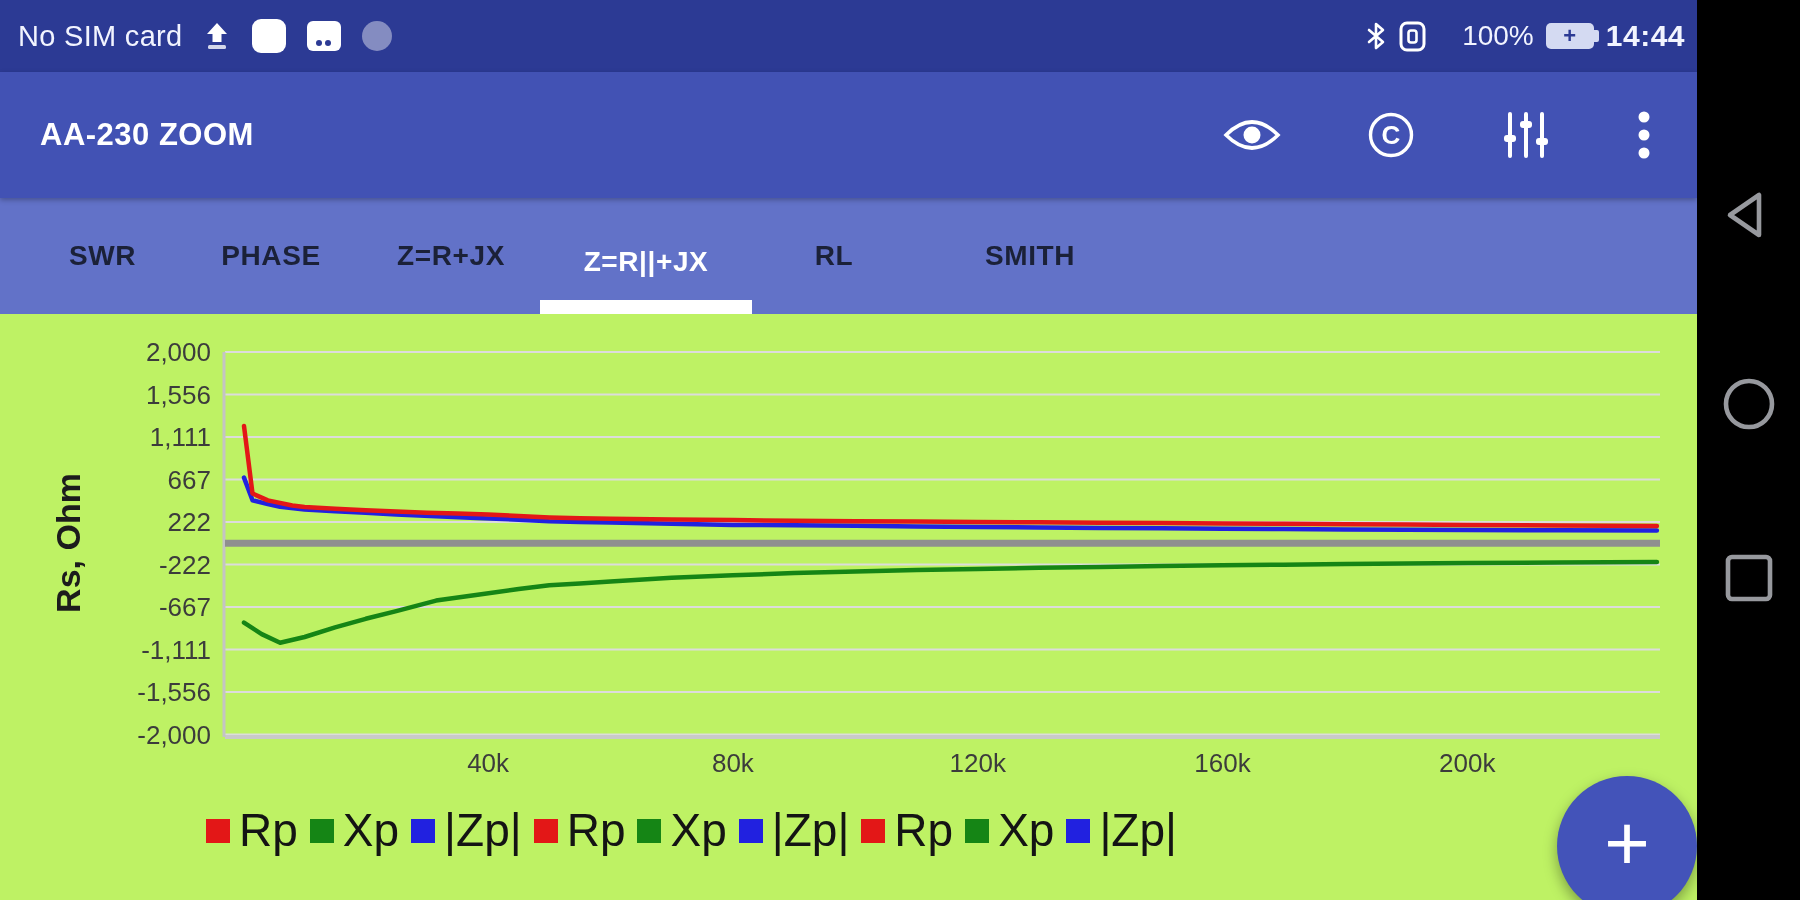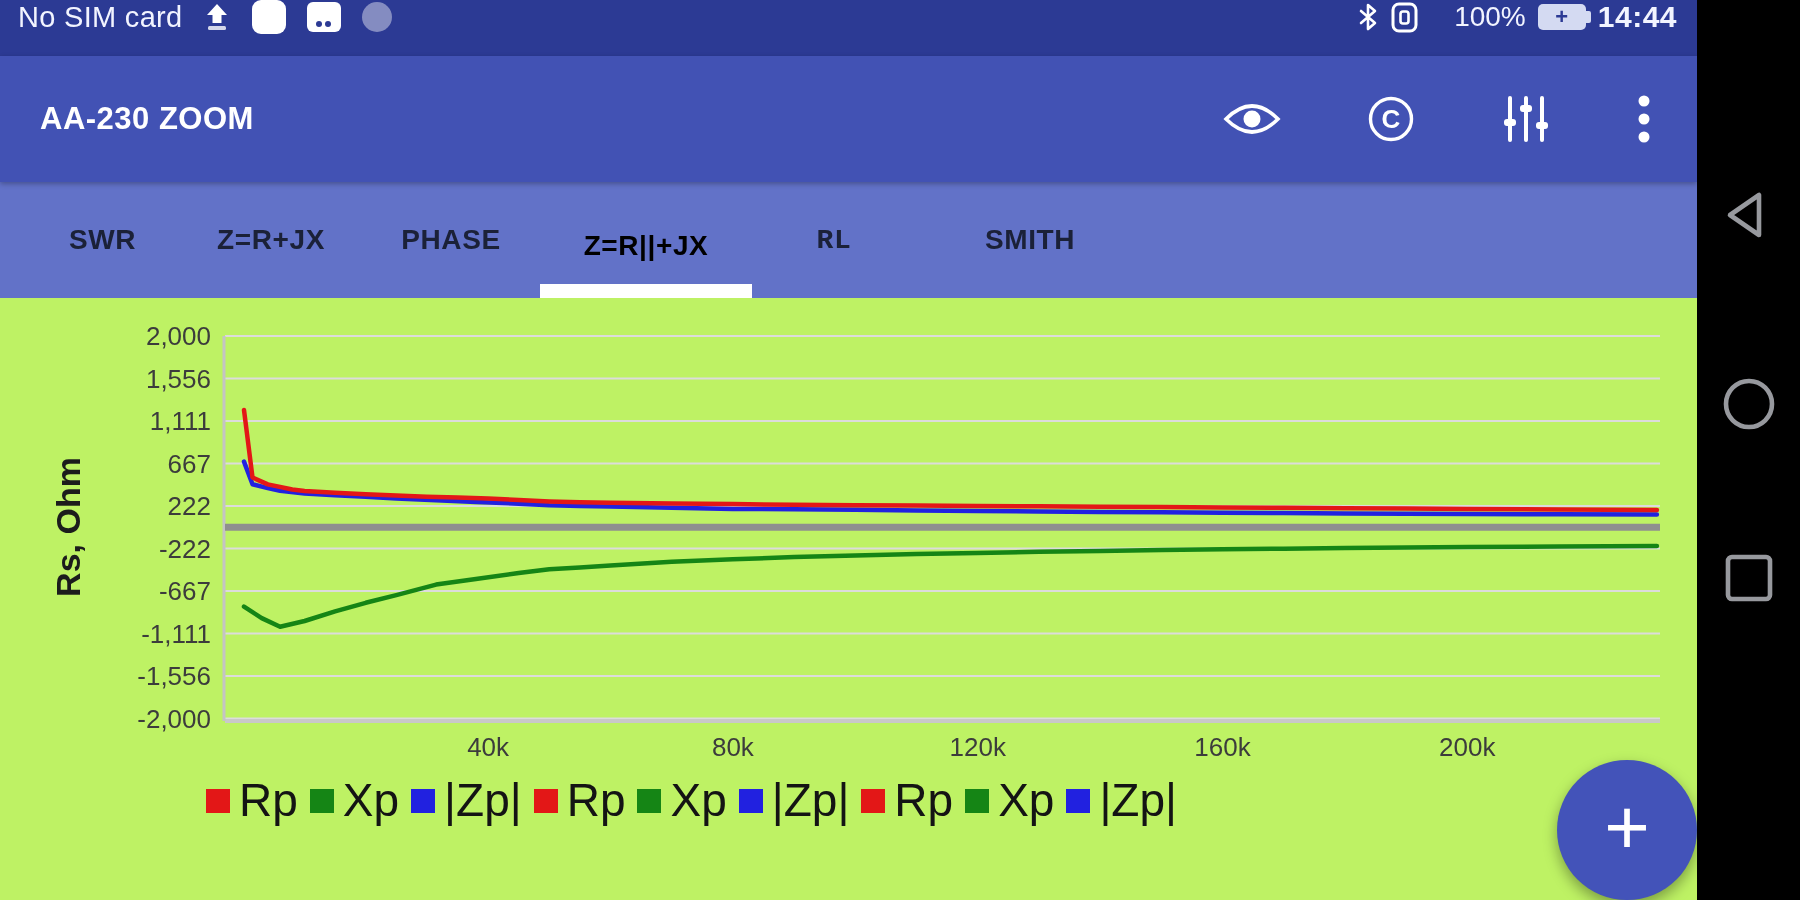--- a/index.html
+++ b/index.html
@@ -2,22 +2,22 @@
 <html><head>
 <meta charset="utf-8">
 <style>
   * { margin:0; padding:0; box-sizing:border-box; }
   html,body { width:1800px; height:900px; overflow:hidden; background:#000; }
   body { font-family:"Liberation Sans","DejaVu Sans",sans-serif; display:flex; }
 
   .phone-content { width:1697px; height:900px; display:flex; flex-direction:column; background:#f9f9f9; }
 
   
-  .status-bar { height:56px; background:#2c3a94; color:#f2f4ff; display:flex; align-items:flex-start;
-                padding:0 20px 0 18px; flex:none; }
+  .status-bar { height:72px; background:#2c3a94; color:#f2f4ff; display:flex; align-items:center;
+                padding:0 12px 0 18px; flex:none; }
   .sb-left { display:flex; align-items:center; gap:20px; }
   .sb-carrier { font-size:29px; letter-spacing:.3px; }
   .sb-spacer { flex:1; }
   .sb-right { display:flex; align-items:center; gap:12px; }
   .sb-pct { font-size:28px;margin-left:24px; }
   .sb-time { font-size:30px; font-weight:bold; letter-spacing:.5px; }
   .sb-icon { display:inline-flex; align-items:center; justify-content:center; }
   .sb-square { width:34px; height:34px; background:#fff; border-radius:9px; }
   .sb-dimcircle { width:30px; height:30px; border-radius:50%; background:rgba(255,255,255,.42); }
   .battery { position:relative; width:48px; height:26px; background:rgba(236,240,255,.88); border-radius:5px;
@@ -31,31 +31,31 @@
              box-shadow:0 2px 5px rgba(0,0,0,.28); flex:none; position:relative; z-index:3;gap:22px; }
   .app-title { color:#fff; font-size:31px; font-weight:bold; letter-spacing:.5px; }
   .ab-icons { margin-left:auto; display:flex; align-items:center; gap:86px; }
   .ab-icon { display:inline-flex; align-items:center; justify-content:center; cursor:pointer; }
 
   
   .tab-bar { height:116px; background:#6272c8; display:flex; align-items:stretch; flex:none; position:relative; z-index:2; }
   .tab { display:flex; align-items:center; justify-content:center; font-size:28px; font-weight:bold;
          letter-spacing:.6px; color:#1b2138; cursor:pointer; }
   .tab:nth-child(1){ width:180px;padding-left:25px; } .tab:nth-child(2){ width:182px; } .tab:nth-child(3){ width:178px; }
-  .tab:nth-child(4){ width:212px; } .tab:nth-child(5){ width:164px;font-family:Liberation Mono, monospace; } .tab:nth-child(6){ width:228px; }
-  .tab.active { color:#000000;margin-top:12px; }
+  .tab:nth-child(4){ width:212px; } .tab:nth-child(5){ width:164px; } .tab:nth-child(6){ width:228px; }
+  .tab.active { color:#ffffff;margin-top:12px; }
   .tab-indicator { position:absolute; left:540px; width:212px; height:14px; bottom:0; background:#ffffff; }
 
   
   .chart-area { position:relative; flex:1; background:#bef264; }
   #chart-svg { position:absolute; left:0; top:0; }
   #chart-svg text.tick { font-family:"Liberation Sans","DejaVu Sans",sans-serif; font-size:26px; fill:#3c3c3c; }
   .y-axis-title { position:absolute; left:-14px; top:211px; width:162px; height:36px; text-align:center;
                   transform:rotate(-90deg); font-size:34px; font-weight:bold; color:#1c1c1c; }
-  .legend { position:absolute; left:206px; top:479px; display:flex; align-items:center; gap:12px; }
+  .legend { position:absolute; left:206px; top:493px; display:flex; align-items:center; gap:12px; }
   .legend-item { display:flex; align-items:center; gap:9px; }
   .legend-swatch { width:24px; height:24px; flex:none; margin-top:2px; }
   .legend-label { font-size:46px; color:#141414; line-height:1; }
 
   
   .fab { position:absolute; left:1557px; top:462px; width:140px; height:140px; border-radius:50%;
          background:#4353b9; box-shadow:0 6px 14px rgba(0,0,0,.35); display:flex; align-items:center;
          justify-content:center; cursor:pointer; z-index:5; }
   .fab-plus { color:#fff; font-size:78px; line-height:1; font-weight:normal; margin-top:-6px; }
 
@@ -143,22 +143,22 @@
             <circle cx="7" cy="7" r="5.5" fill="#fff"></circle>
             <circle cx="7" cy="25" r="5.5" fill="#fff"></circle>
             <circle cx="7" cy="43" r="5.5" fill="#fff"></circle>
           </svg>
       </span>
     </div>
   </div>
 
   <div class="tab-bar">
     <span class="tab">SWR</span>
+    <span class="tab">PHASE</span>
     <span class="tab">Z=R+JX</span>
-    <span class="tab">PHASE</span>
     <span class="tab active">Z=R||+JX</span>
     <span class="tab">RL</span>
     <span class="tab">SMITH</span>
     <div class="tab-indicator"></div>
   </div>
 
   <div class="chart-area">
     <svg id="chart-svg" width="1697" height="602" viewBox="0 0 1697 602">
         <line x1="225" x2="1660" y1="38.0" y2="38.0" stroke="#dcdcdc" stroke-width="2"></line>
         <text x="211" y="47.0" text-anchor="end" class="tick">2,000</text>

